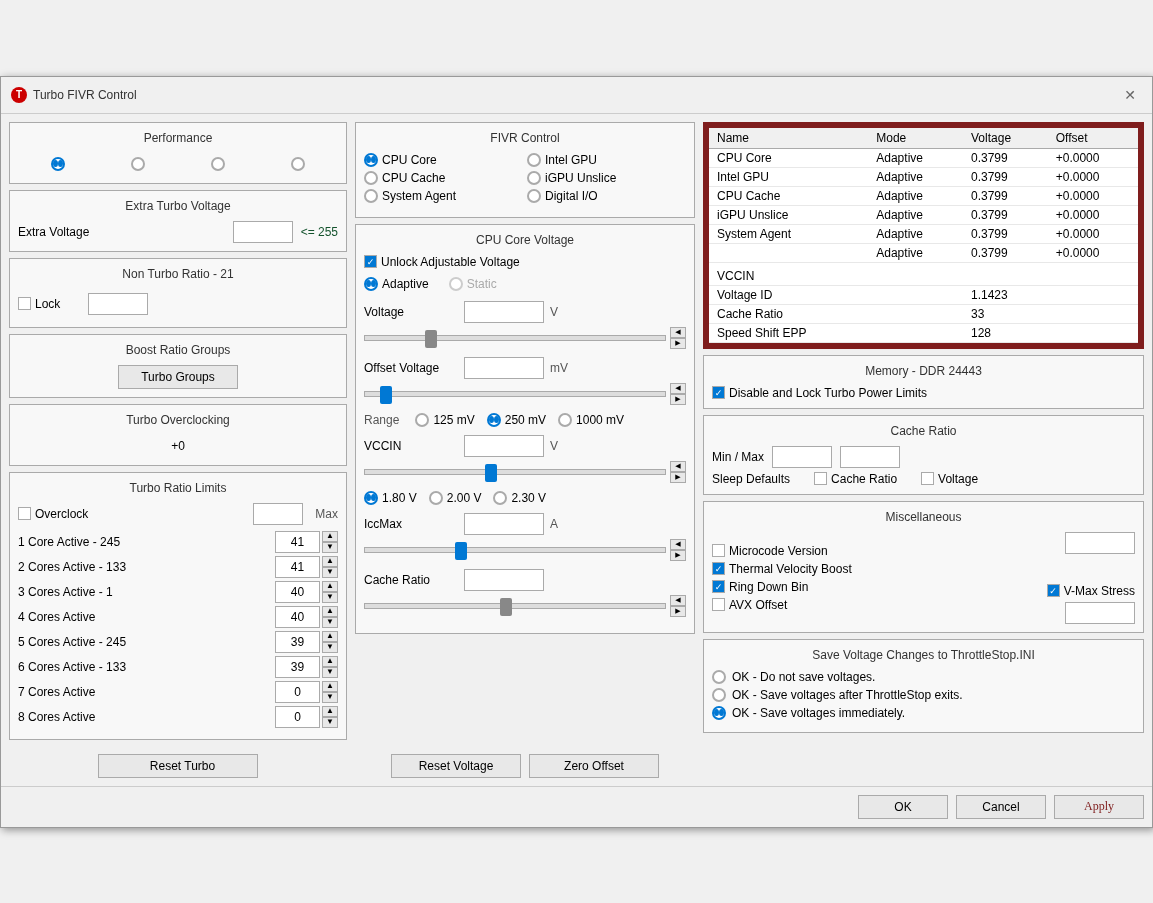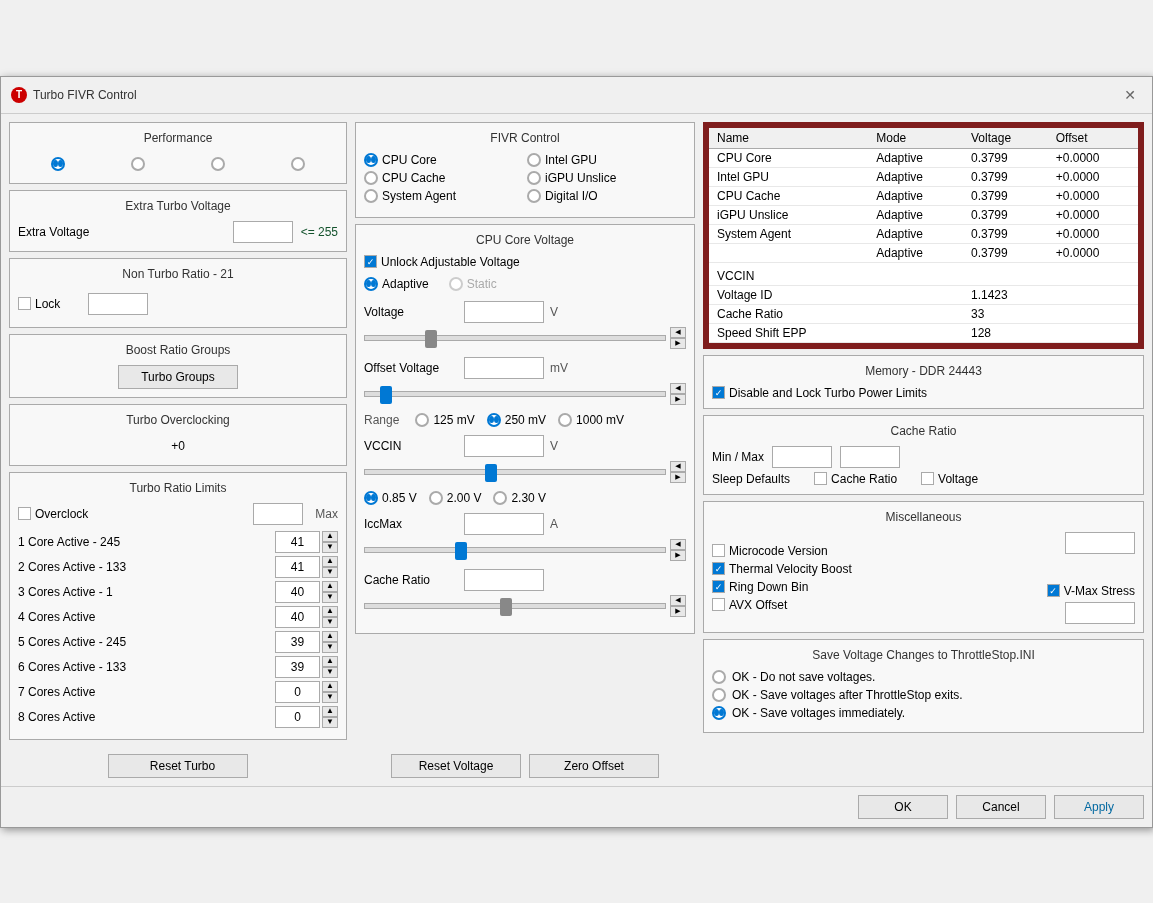--- a/index.html
+++ b/index.html
@@ -540,21 +540,21 @@
             <input type="text" class="core-input" value="0" style="">
             <div class="stepper">
               <button class="stepper-btn">▲</button>
               <button class="stepper-btn">▼</button>
             </div>
           </div>
         </div>
       </div>
 
       <div class="reset-btn-row">
-        <button class="btn" style="width:140px;padding-left:21px;">Reset Turbo</button>
+        <button class="btn" style="width:160px;padding-left:21px;">Reset Turbo</button>
       </div>
     </div>
 
     <div class="middle-panel">
 
       <div class="panel-section fivr-section">
         <div class="section-title">FIVR Control</div>
         <div class="fivr-radios">
           <div class="fivr-radio-item">
             <div class="radio-circle selected">
@@ -670,21 +670,21 @@
             <button class="arr-btn">◀</button>
             <button class="arr-btn">▶</button>
           </div>
         </div>
 
         <div class="range-row">
           <div class="fivr-radio-item">
             <div class="radio-circle selected">
                 <span style="width:7px;height:7px;border-radius:50%;background:#0078d4;display:block;"></span>
               </div>
-            <span>0.85 V</span>
+            <span>1.80 V</span>
           </div>
           <div class="fivr-radio-item">
             <div class="radio-circle"></div>
             <span>2.00 V</span>
           </div>
           <div class="fivr-radio-item">
             <div class="radio-circle"></div>
             <span>2.30 V</span>
           </div>
         </div>
@@ -882,15 +882,15 @@
           <span>OK - Save voltages immediately.</span>
         </div>
       </div>
 
     </div>
   </div>
 
   <div class="bottom-action-row">
     <button class="btn btn-ok">OK</button>
     <button class="btn btn-cancel">Cancel</button>
-    <button class="btn btn-apply" style="color:#0369a1;">Apply</button>
+    <button class="btn btn-apply" style="color:#7f1d1d;font-family:Liberation Serif, serif;">Apply</button>
   </div>
 </div>
 
 </body></html>

